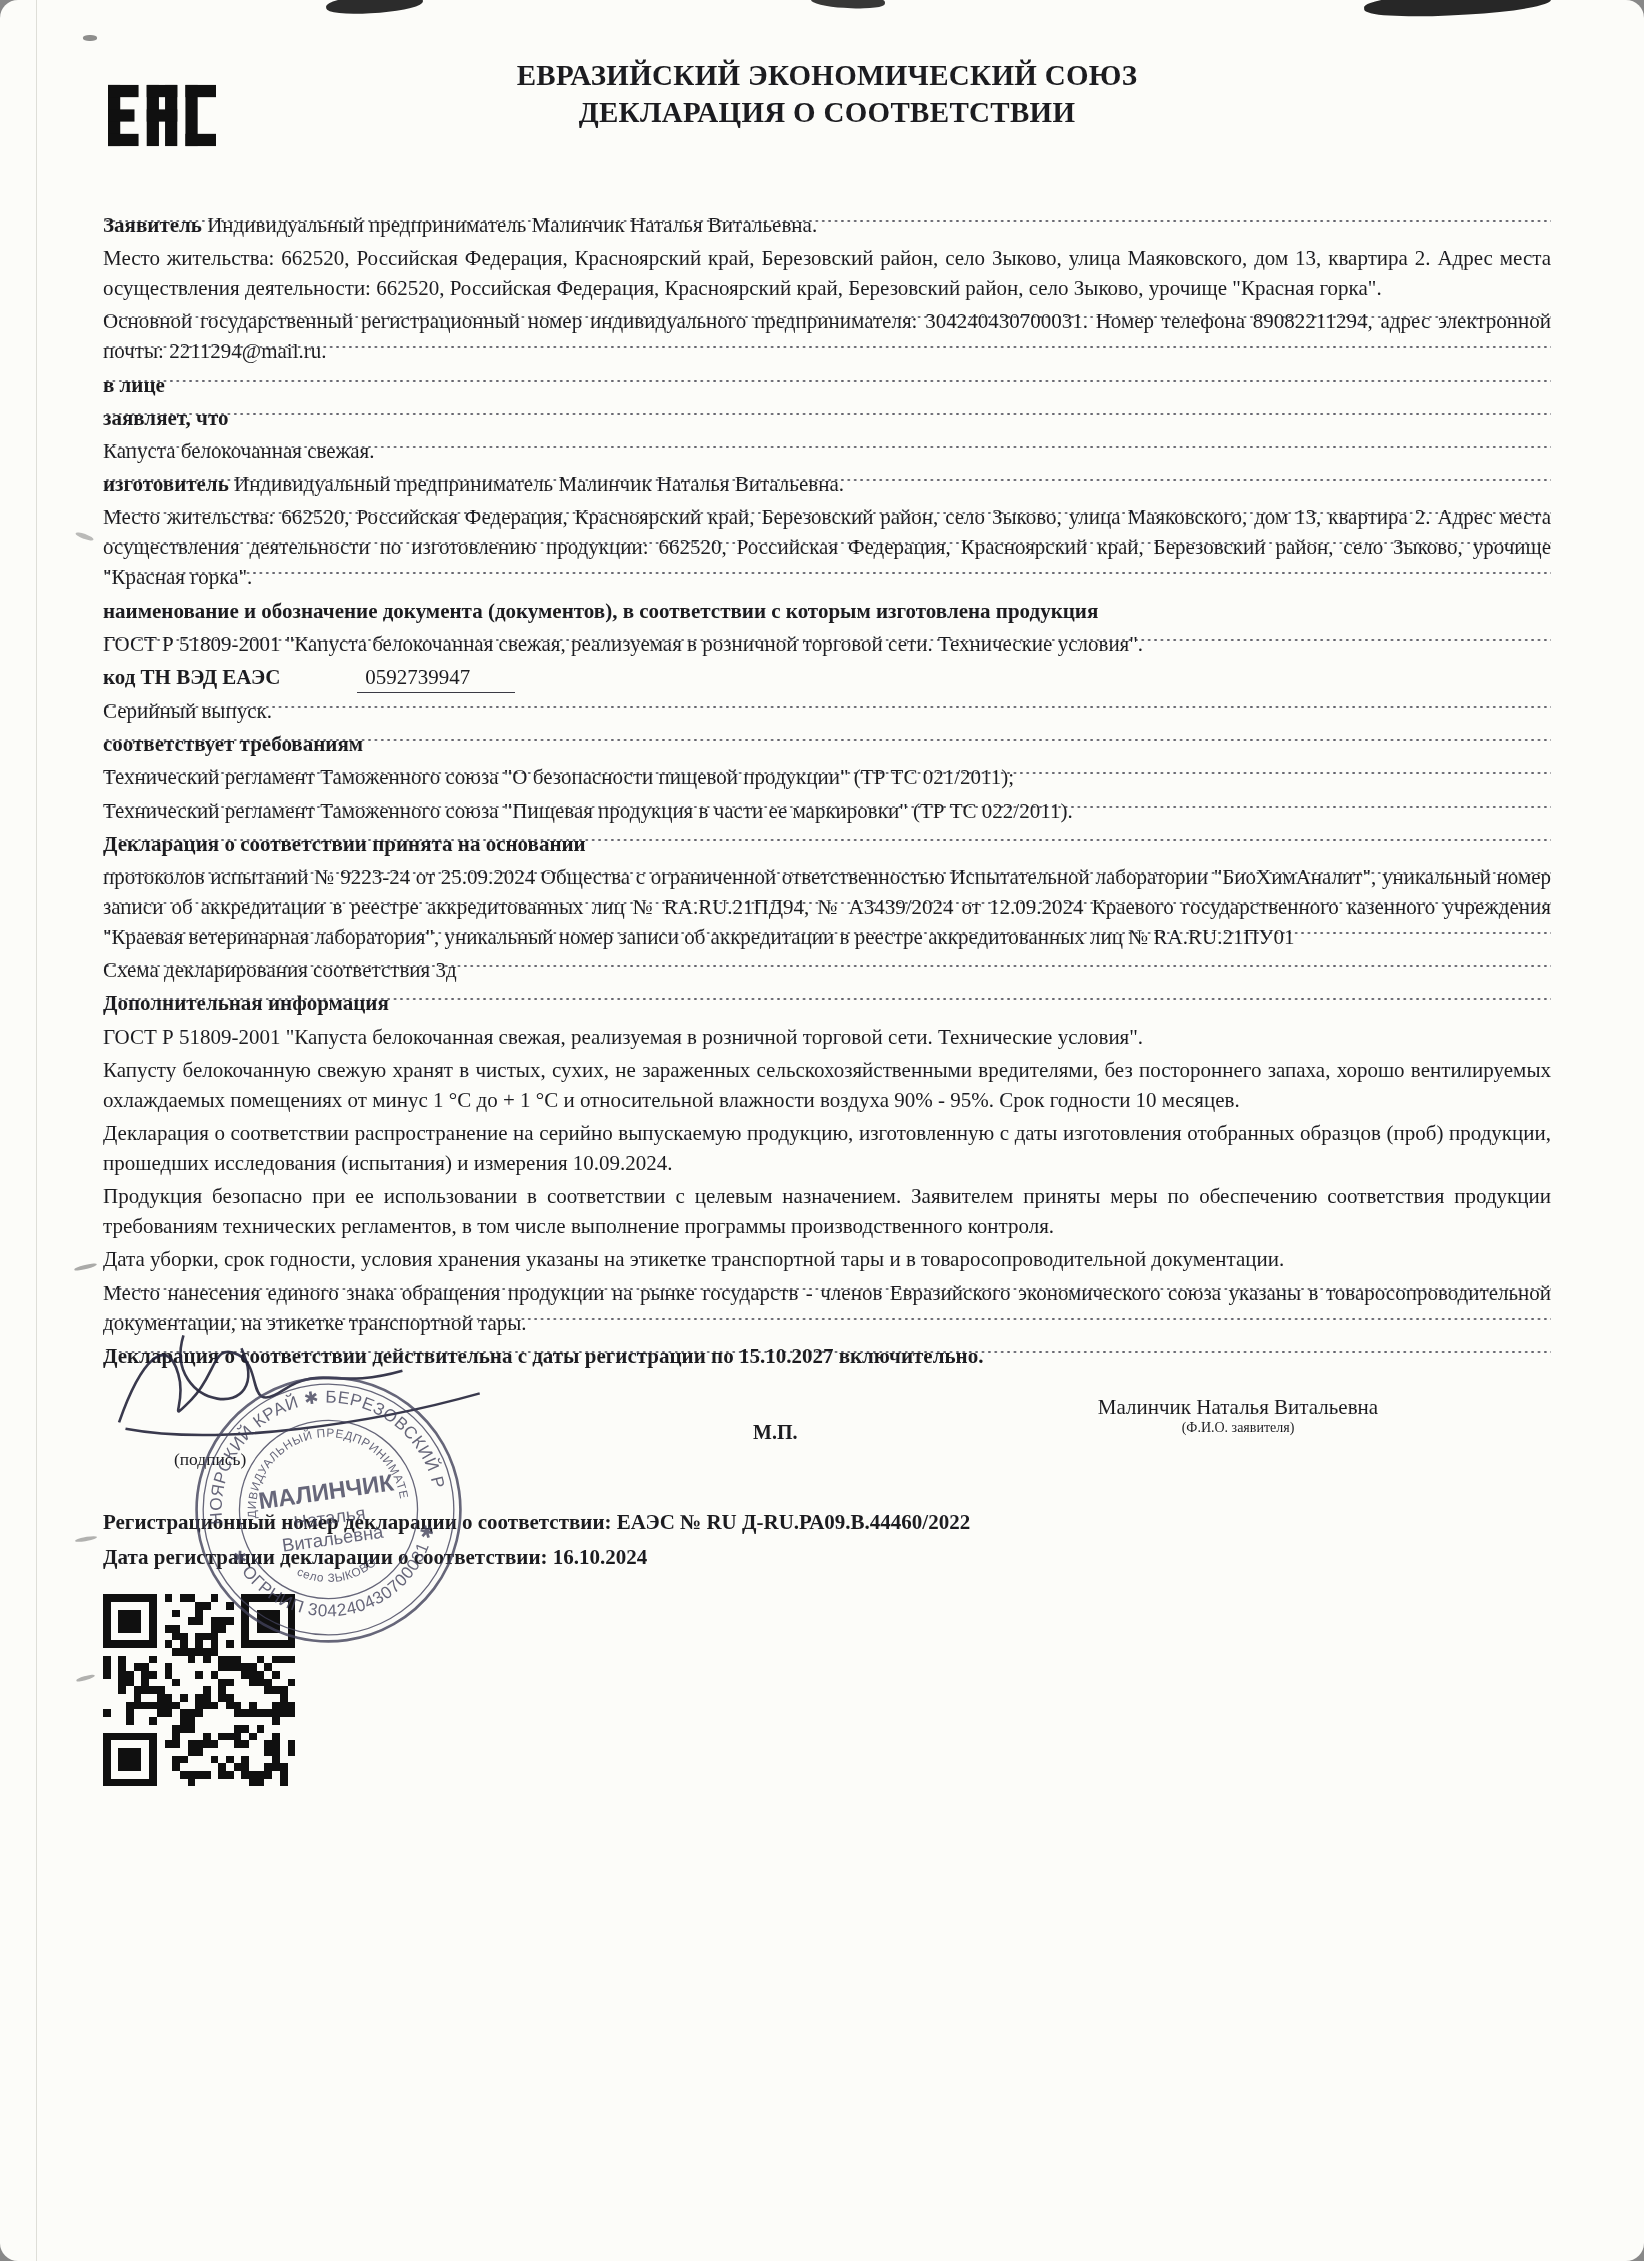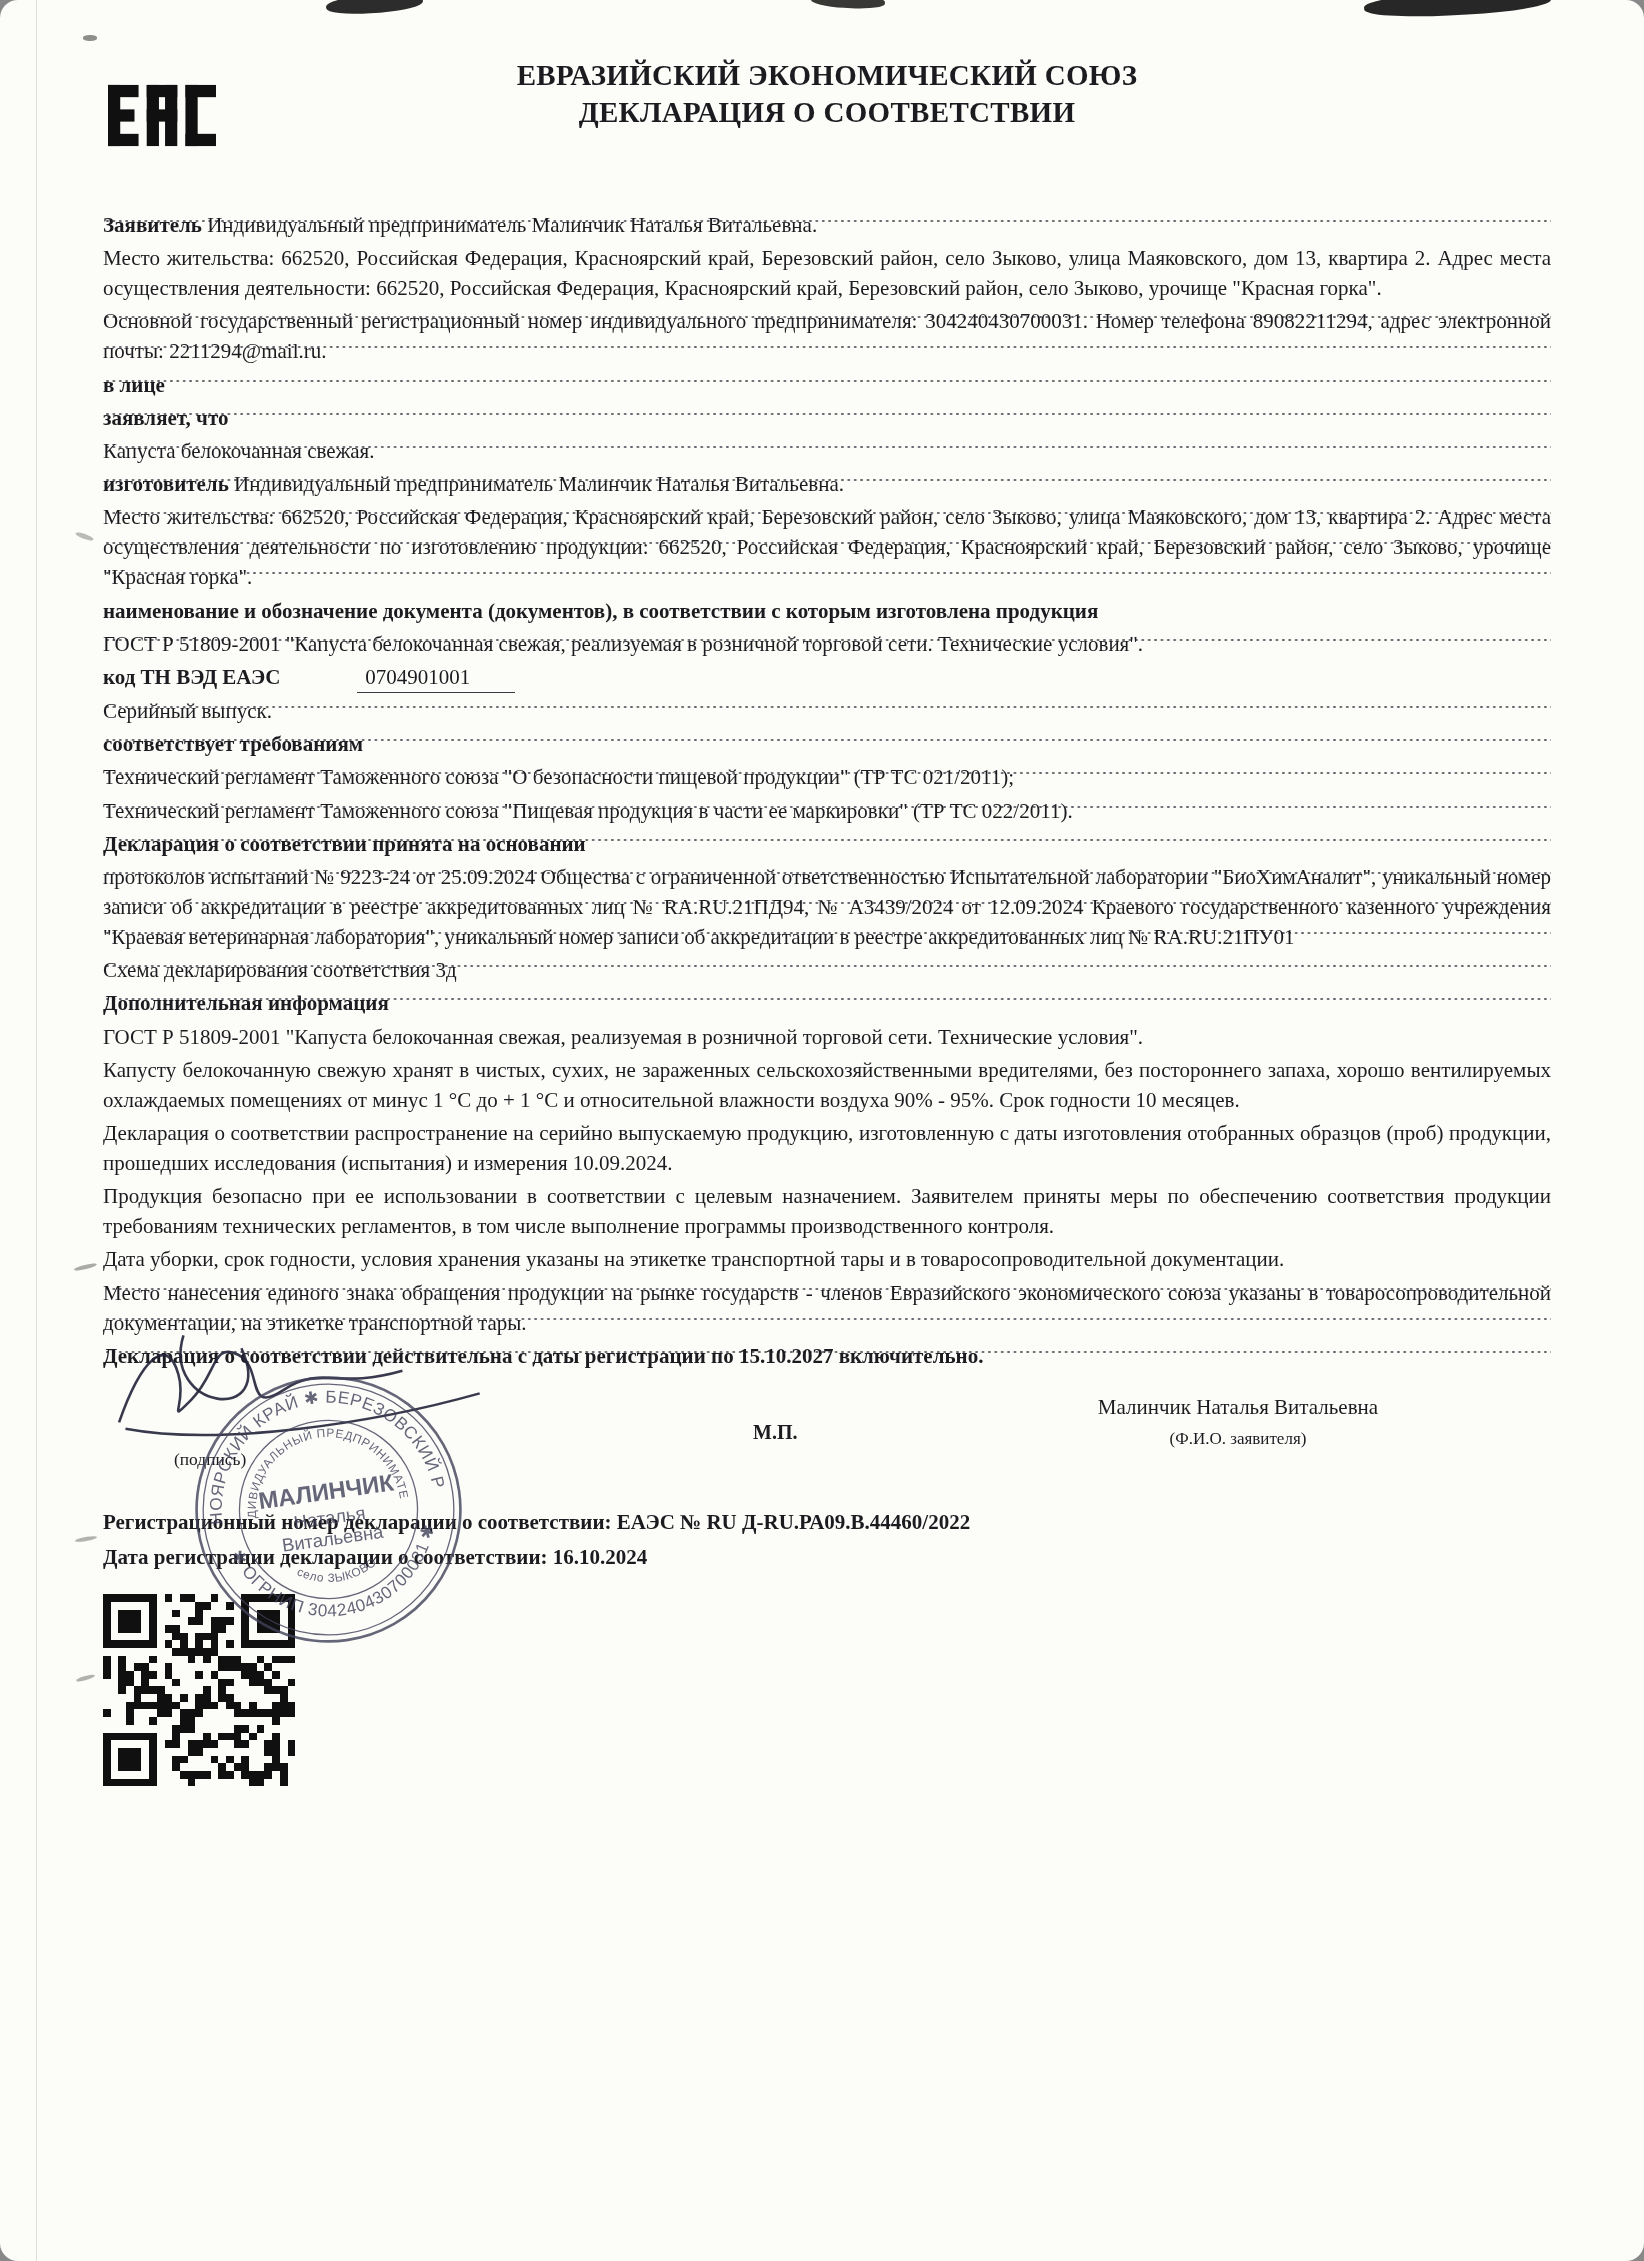--- a/index.html
+++ b/index.html
@@ -42,21 +42,21 @@
     background-position:1.3px 26px;
   }
   .tnved-value{display:inline-block;margin-left:77px;padding:0 45px 0 7.7px;border-bottom:1.9px solid #3a3a44;}
 
   .sig-area{position:relative;height:126px;margin-top:10.3px;}
   .signature-svg{position:absolute;left:-22.6px;top:-81px;width:413px;height:161px;z-index:3;}
   .signature-svg path{fill:none;stroke:#23233a;stroke-width:4;opacity:.9;}
   .podpis{position:absolute;left:71px;top:68px;font-size:17.4px;}
   .mp{position:absolute;left:650px;top:40px;font-size:20px;font-weight:bold;}
   .fio{position:absolute;left:935px;top:14px;width:400px;text-align:center;font-size:21px;}
-  .fio .cap{font-size:17px;margin-top:9px;}
+  .fio .cap{font-size:14px;margin-top:0;}
 
   .stamp{
     position:absolute;left:87px;top:-9.7px;width:277px;height:277px;z-index:4;
     color:var(--stamp_ink,#41415a);opacity:.8;transform:rotate(-8deg);pointer-events:none;
   }
   .stamp circle{fill:none;stroke:currentColor;}
   .stamp text{fill:currentColor;font-family:"Liberation Sans",sans-serif;}
 
   .reg p{font-weight:bold;font-size:21px;line-height:30px;margin:0 0 5.2px;}
 
@@ -106,21 +106,21 @@
       <p class="ruled"><span class="b">Заявитель</span> <span>Индивидуальный предприниматель Малинчик Наталья Витальевна.</span></p>
       <p>Место жительства: 662520, Российская Федерация, Красноярский край, Березовский район, село Зыково, улица Маяковского, дом 13, квартира 2. Адрес места осуществления деятельности: 662520, Российская Федерация, Красноярский край, Березовский район, село Зыково, урочище "Красная горка".</p>
       <p class="ruled">Основной государственный регистрационный номер индивидуального предпринимателя: 304240430700031. Номер телефона 89082211294, адрес электронной почты: 2211294@mail.ru.</p>
       <p class="ruled b">в лице</p>
       <p class="ruled b">заявляет, что</p>
       <p class="ruled">Капуста белокочанная свежая.</p>
       <p class="ruled"><span class="b">изготовитель</span> <span>Индивидуальный предприниматель Малинчик Наталья Витальевна.</span></p>
       <p class="ruled">Место жительства: 662520, Российская Федерация, Красноярский край, Березовский район, село Зыково, улица Маяковского, дом 13, квартира 2. Адрес места осуществления деятельности по изготовлению продукции: 662520, Российская Федерация, Красноярский край, Березовский район, село Зыково, урочище "Красная горка".</p>
       <p class="b">наименование и обозначение документа (документов), в соответствии с которым изготовлена продукция</p>
       <p class="ruled">ГОСТ Р 51809-2001 "Капуста белокочанная свежая, реализуемая в розничной торговой сети.  Технические условия".</p>
-      <p><span class="b">код ТН ВЭД ЕАЭС</span><span class="tnved-value">0704901001</span></p>
+      <p><span class="b">код ТН ВЭД ЕАЭС</span><span class="tnved-value">0592739947</span></p>
       <p class="ruled">Серийный выпуск.</p>
       <p class="ruled b">соответствует требованиям</p>
       <p class="ruled">Технический регламент Таможенного союза "О безопасности пищевой продукции" (ТР ТС 021/2011);</p>
       <p class="ruled">Технический регламент Таможенного союза "Пищевая продукция в части ее маркировки" (ТР ТС 022/2011).</p>
       <p class="ruled b">Декларация о соответствии принята на основании</p>
       <p class="ruled">протоколов испытаний № 9223-24 от 25.09.2024 Общества с ограниченной ответственностью Испытательной лаборатории "БиоХимАналит", уникальный номер записи об аккредитации в реестре аккредитованных лиц № RA.RU.21ПД94, № А3439/2024 от 12.09.2024 Краевого государственного казенного учреждения "Краевая ветеринарная лаборатория", уникальный номер записи об аккредитации в реестре аккредитованных лиц № RA.RU.21ПУ01</p>
       <p class="ruled">Схема декларирования соответствия 3д</p>
       <p class="ruled b">Дополнительная информация</p>
       <p>ГОСТ Р 51809-2001 "Капуста белокочанная свежая, реализуемая в розничной торговой сети. Технические условия".</p>
       <p>Капусту белокочанную свежую хранят в чистых, сухих, не зараженных сельскохозяйственными вредителями, без постороннего запаха, хорошо вентилируемых охлаждаемых помещениях от минус 1 °С до + 1 °С и относительной влажности воздуха  90% - 95%. Срок годности 10 месяцев.</p>

